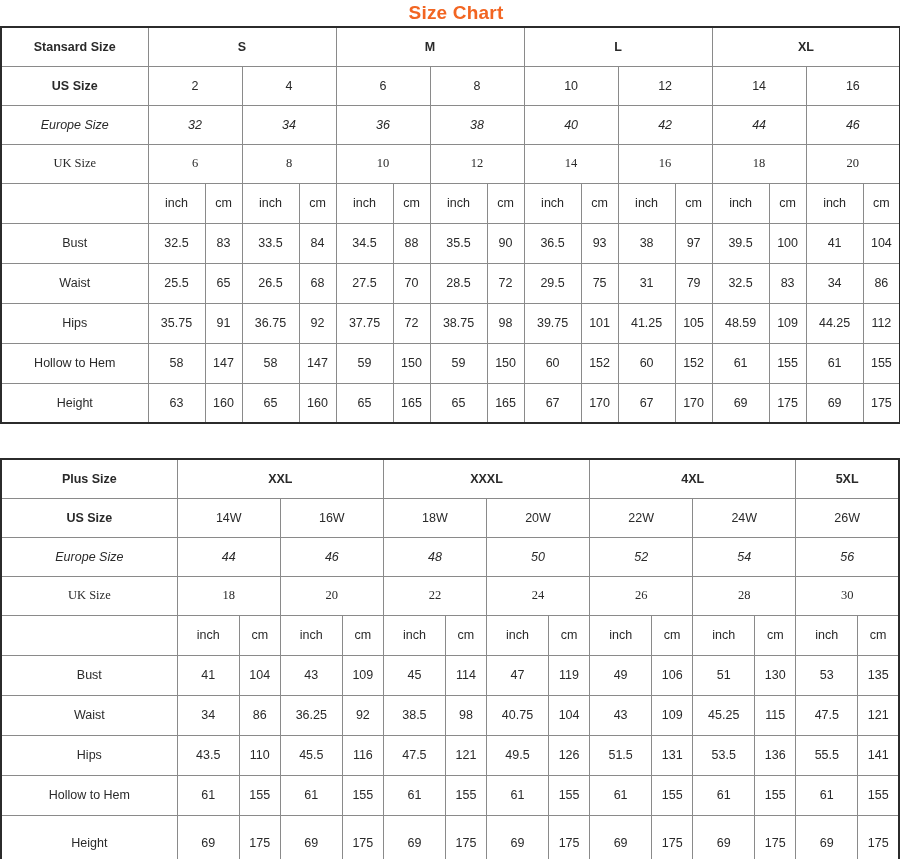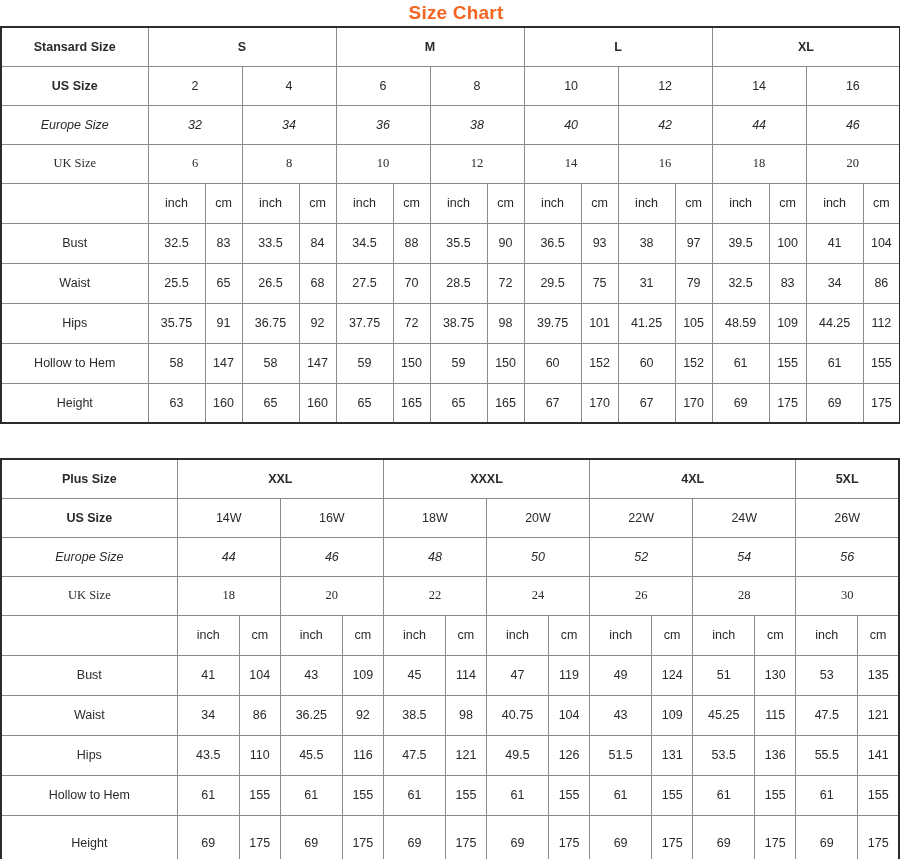--- a/index.html
+++ b/index.html
@@ -347,21 +347,21 @@
           <td class="row-head">Bust</td>
           <td>41</td>
           <td>104</td>
           <td>43</td>
           <td>109</td>
           <td>45</td>
           <td>114</td>
           <td>47</td>
           <td>119</td>
           <td>49</td>
-          <td>124</td>
+          <td>106</td>
           <td>51</td>
           <td>130</td>
           <td>53</td>
           <td>135</td>
         </tr>
         <tr class="r-meas">
           <td class="row-head">Waist</td>
           <td>34</td>
           <td>86</td>
           <td>36.25</td>

